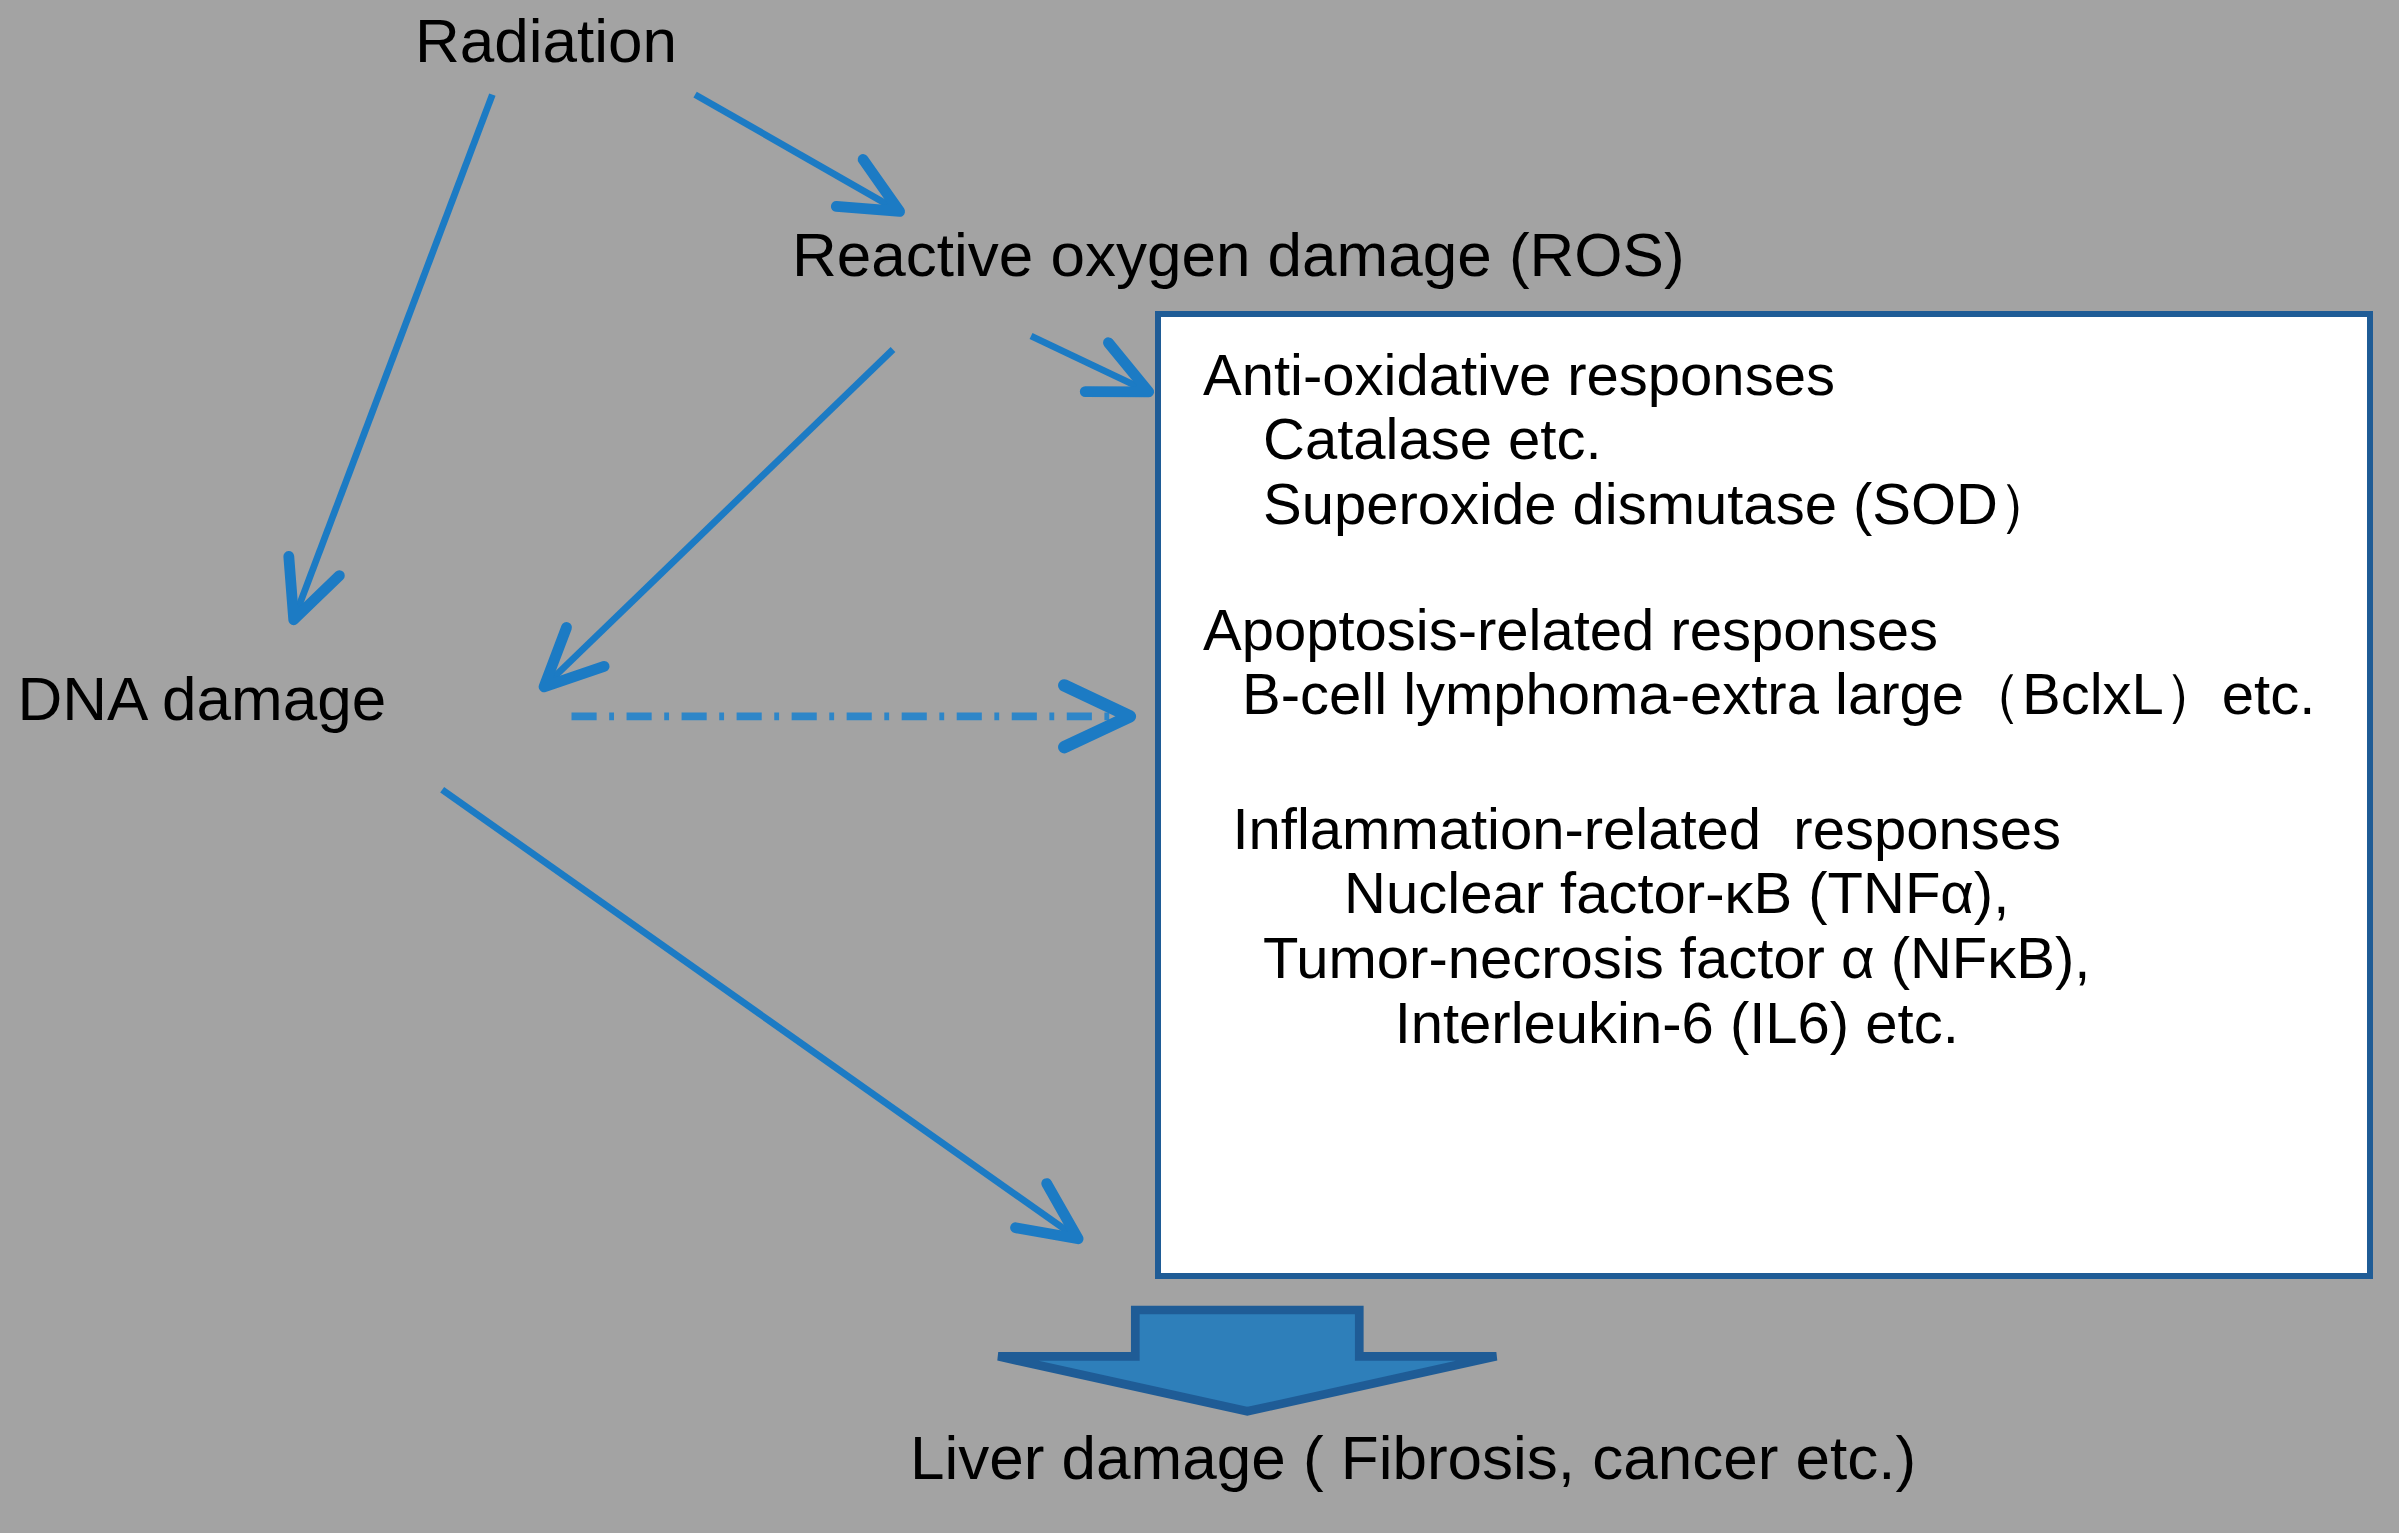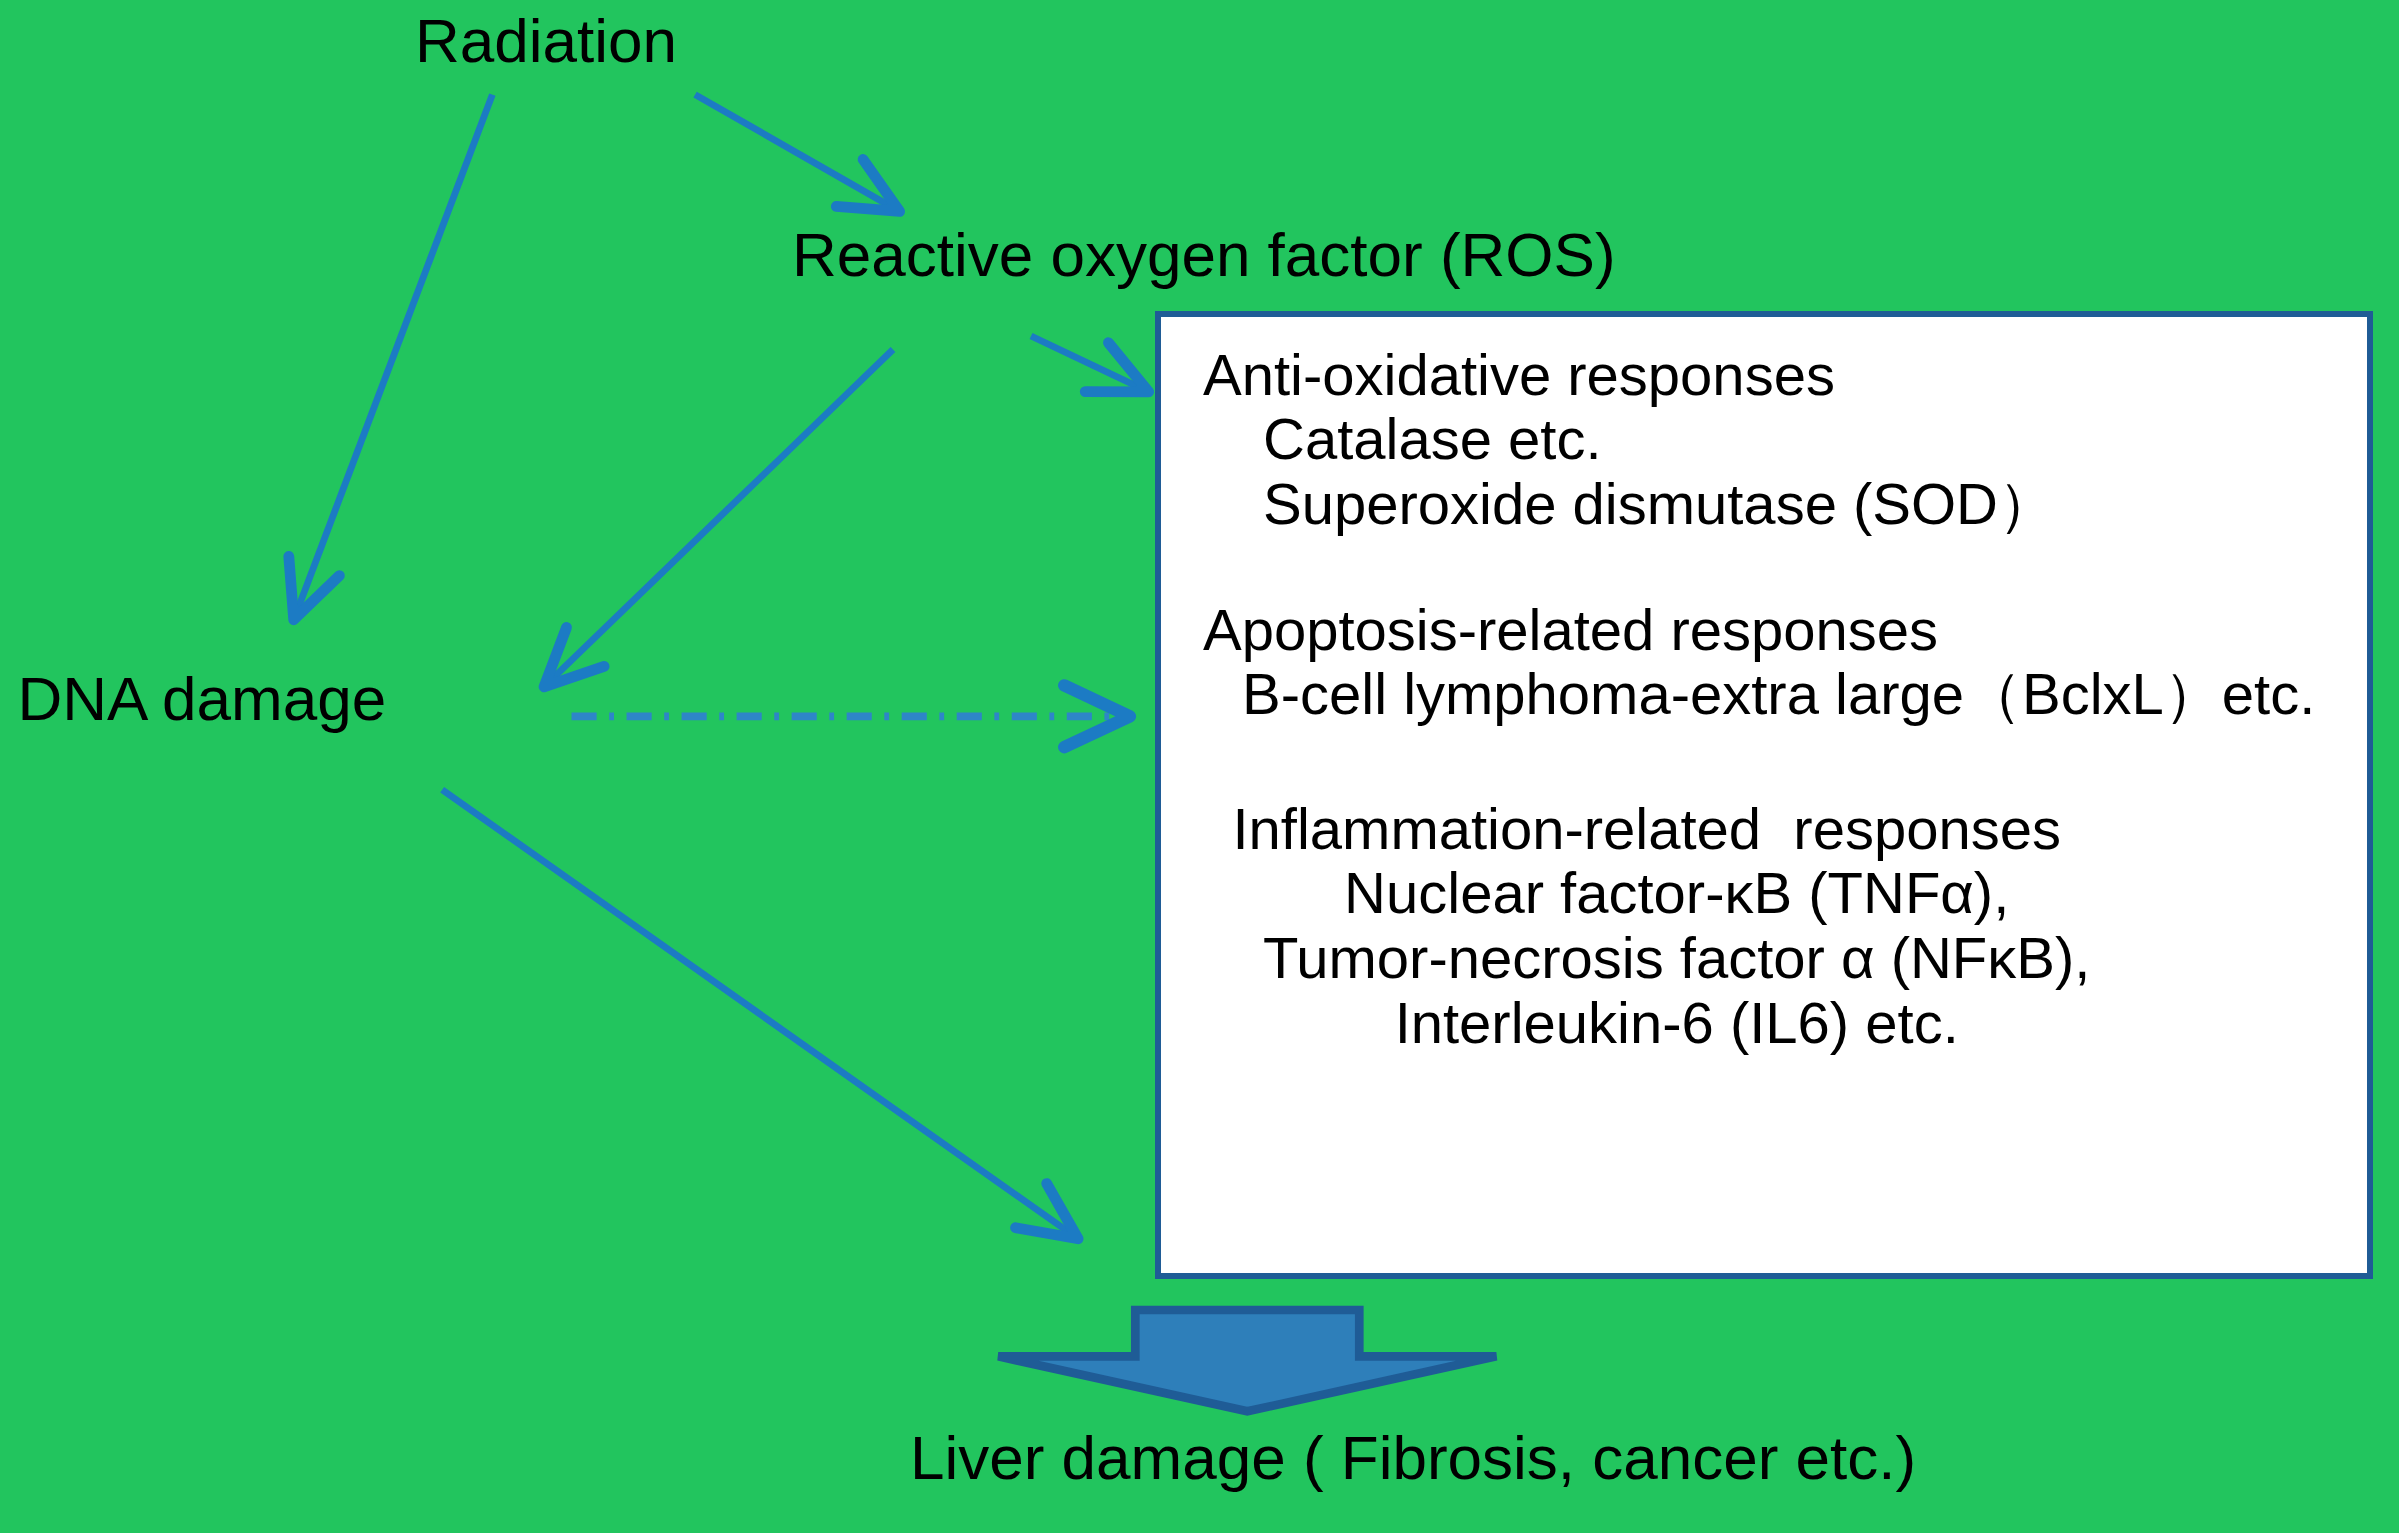--- a/index.html
+++ b/index.html
@@ -4,21 +4,21 @@
 <style>
   html, body {
     margin: 0;
     padding: 0;
     background: #ffffff;
   }
   #canvas {
     position: relative;
     width: 2399px;
     height: 1533px;
-    background: #22c55e;
+    background: #a3a3a3;
     overflow: hidden;
     font-family: "Liberation Sans", sans-serif;
     color: #000000;
   }
   .label {
     position: absolute;
     white-space: pre;
     color: #000000;
     font-family: "Liberation Sans", sans-serif;
     line-height: 1.0;
@@ -109,21 +109,21 @@
 
     <line x1="592" y1="742" x2="1168" y2="742" stroke="#2E86C8" stroke-width="8" stroke-dasharray="26 13 5 13" marker-end="url(#vhead)"></line>
 
     <line x1="458" y1="818" x2="1115" y2="1282" stroke="#1C7BC4" stroke-width="7" marker-end="url(#vhead)"></line>
 
     <polygon points="1176,1357 1408,1357 1408,1405 1550,1405 1292,1462 1034,1405 1176,1405" fill="#2E7FBA" stroke="#1F5C96" stroke-width="9" stroke-linejoin="miter"></polygon>
   </svg>
 
   <div class="label" id="lbl-radiation">Radiation</div>
 
-  <div class="label" id="lbl-ros">Reactive oxygen factor (ROS)</div>
+  <div class="label" id="lbl-ros">Reactive oxygen damage (ROS)</div>
 
   <div class="label" id="lbl-liver">Liver damage ( Fibrosis, cancer etc.)</div>
 
   <div class="label" id="lbl-dna">DNA damage</div>
 
   <div id="response-box">
 
     <div class="box-group" id="grp-antiox">
       <div class="box-heading">Anti-oxidative responses</div>
       <div class="box-sub">Catalase etc.</div>

